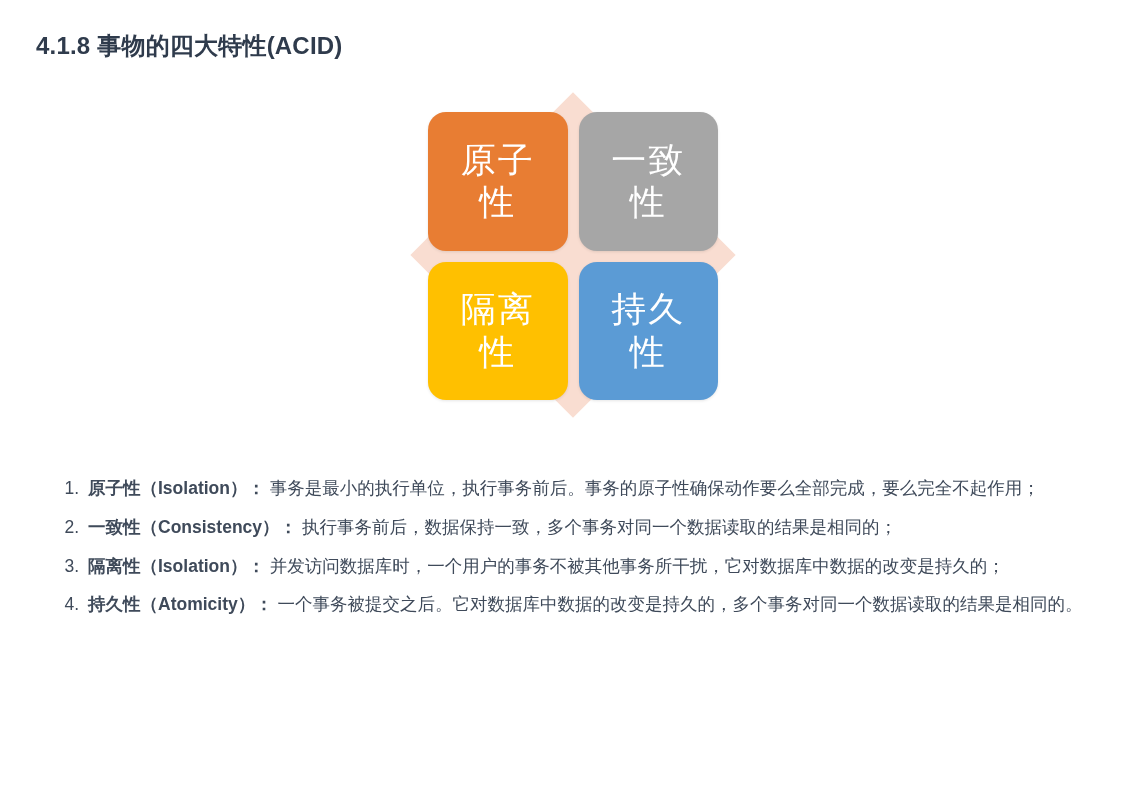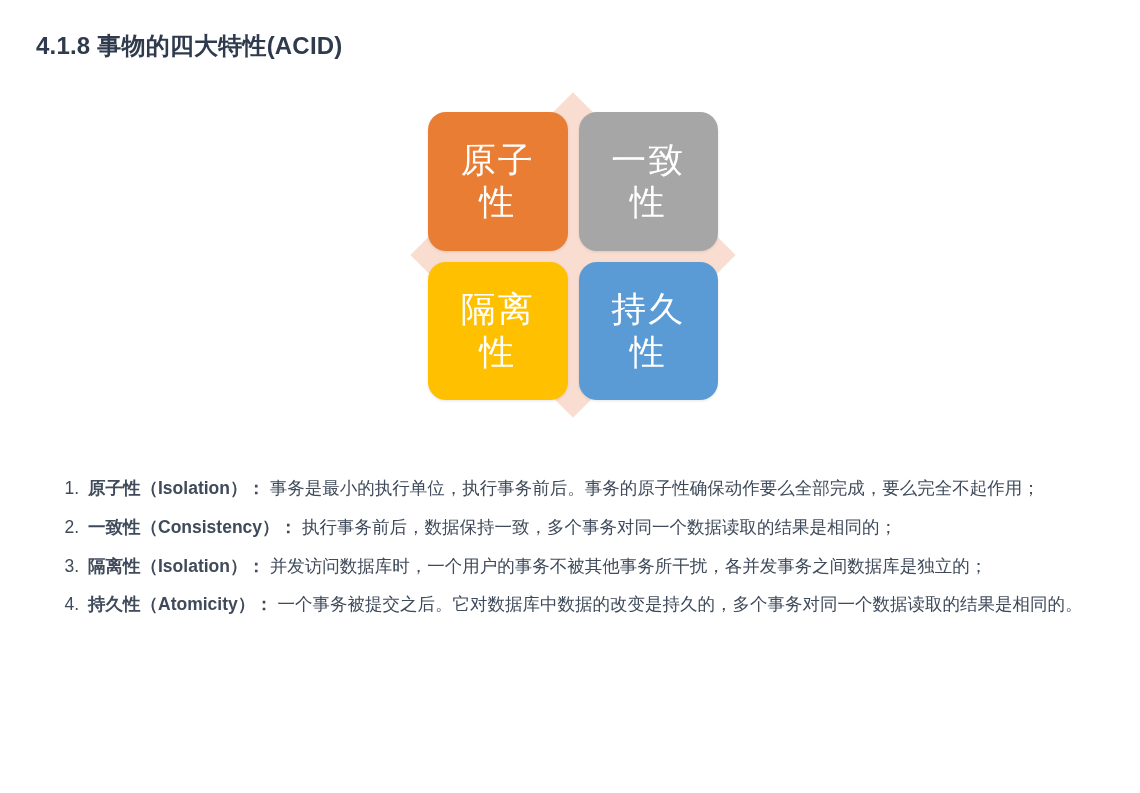--- a/index.html
+++ b/index.html
@@ -144,20 +144,20 @@
   </div>
 
   <ol class="acid-list">
     <li>
       <span class="term">原子性</span><span class="term-en">（Isolation）：</span><span class="desc"> 事务是最小的执行单位，执行事务前后。事务的原子性确保动作要么全部完成，要么完全不起作用；</span>
     </li>
     <li>
       <span class="term">一致性</span><span class="term-en">（Consistency）：</span><span class="desc"> 执行事务前后，数据保持一致，多个事务对同一个数据读取的结果是相同的；</span>
     </li>
     <li>
-      <span class="term">隔离性</span><span class="term-en">（Isolation）：</span><span class="desc"> 并发访问数据库时，一个用户的事务不被其他事务所干扰，各并发事务之间数据库是独立的；</span>
+      <span class="term">隔离性</span><span class="term-en">（Isolation）：</span><span class="desc"> 并发访问数据库时，一个用户的事务不被其他事务所干扰，它对数据库中数据的改变是持久的；</span>
     </li>
     <li>
       <span class="term">持久性</span><span class="term-en">（Atomicity）：</span><span class="desc"> 一个事务被提交之后。它对数据库中数据的改变是持久的，多个事务对同一个数据读取的结果是相同的。</span>
     </li>
   </ol>
 
 </div>
 
 </body></html>

